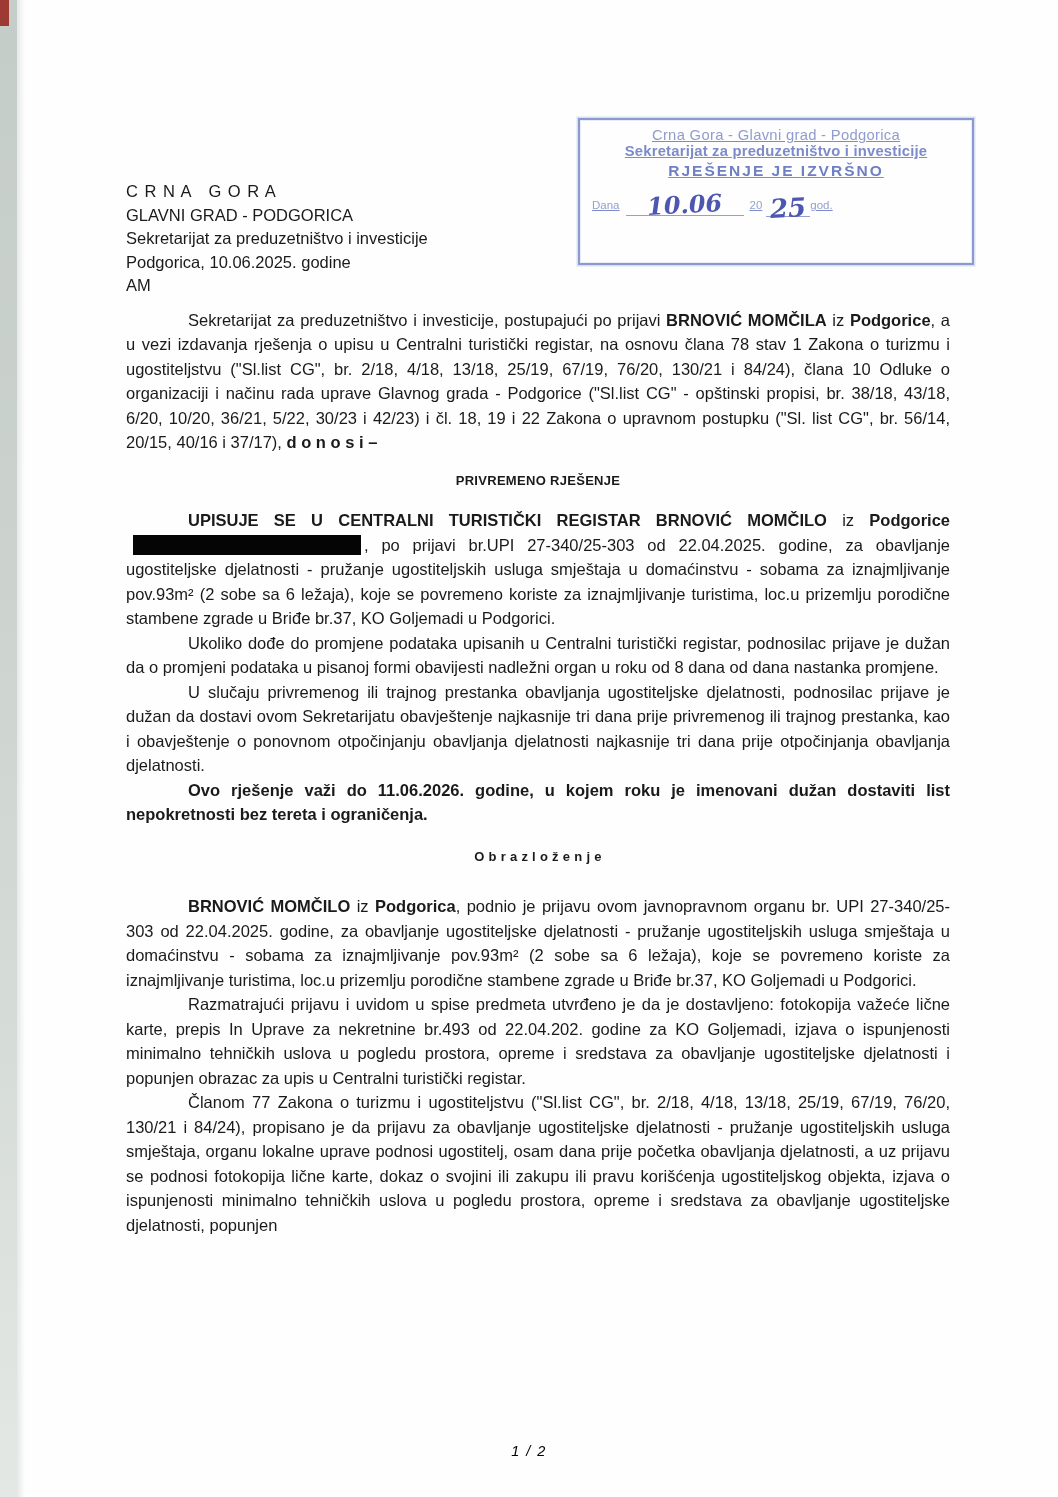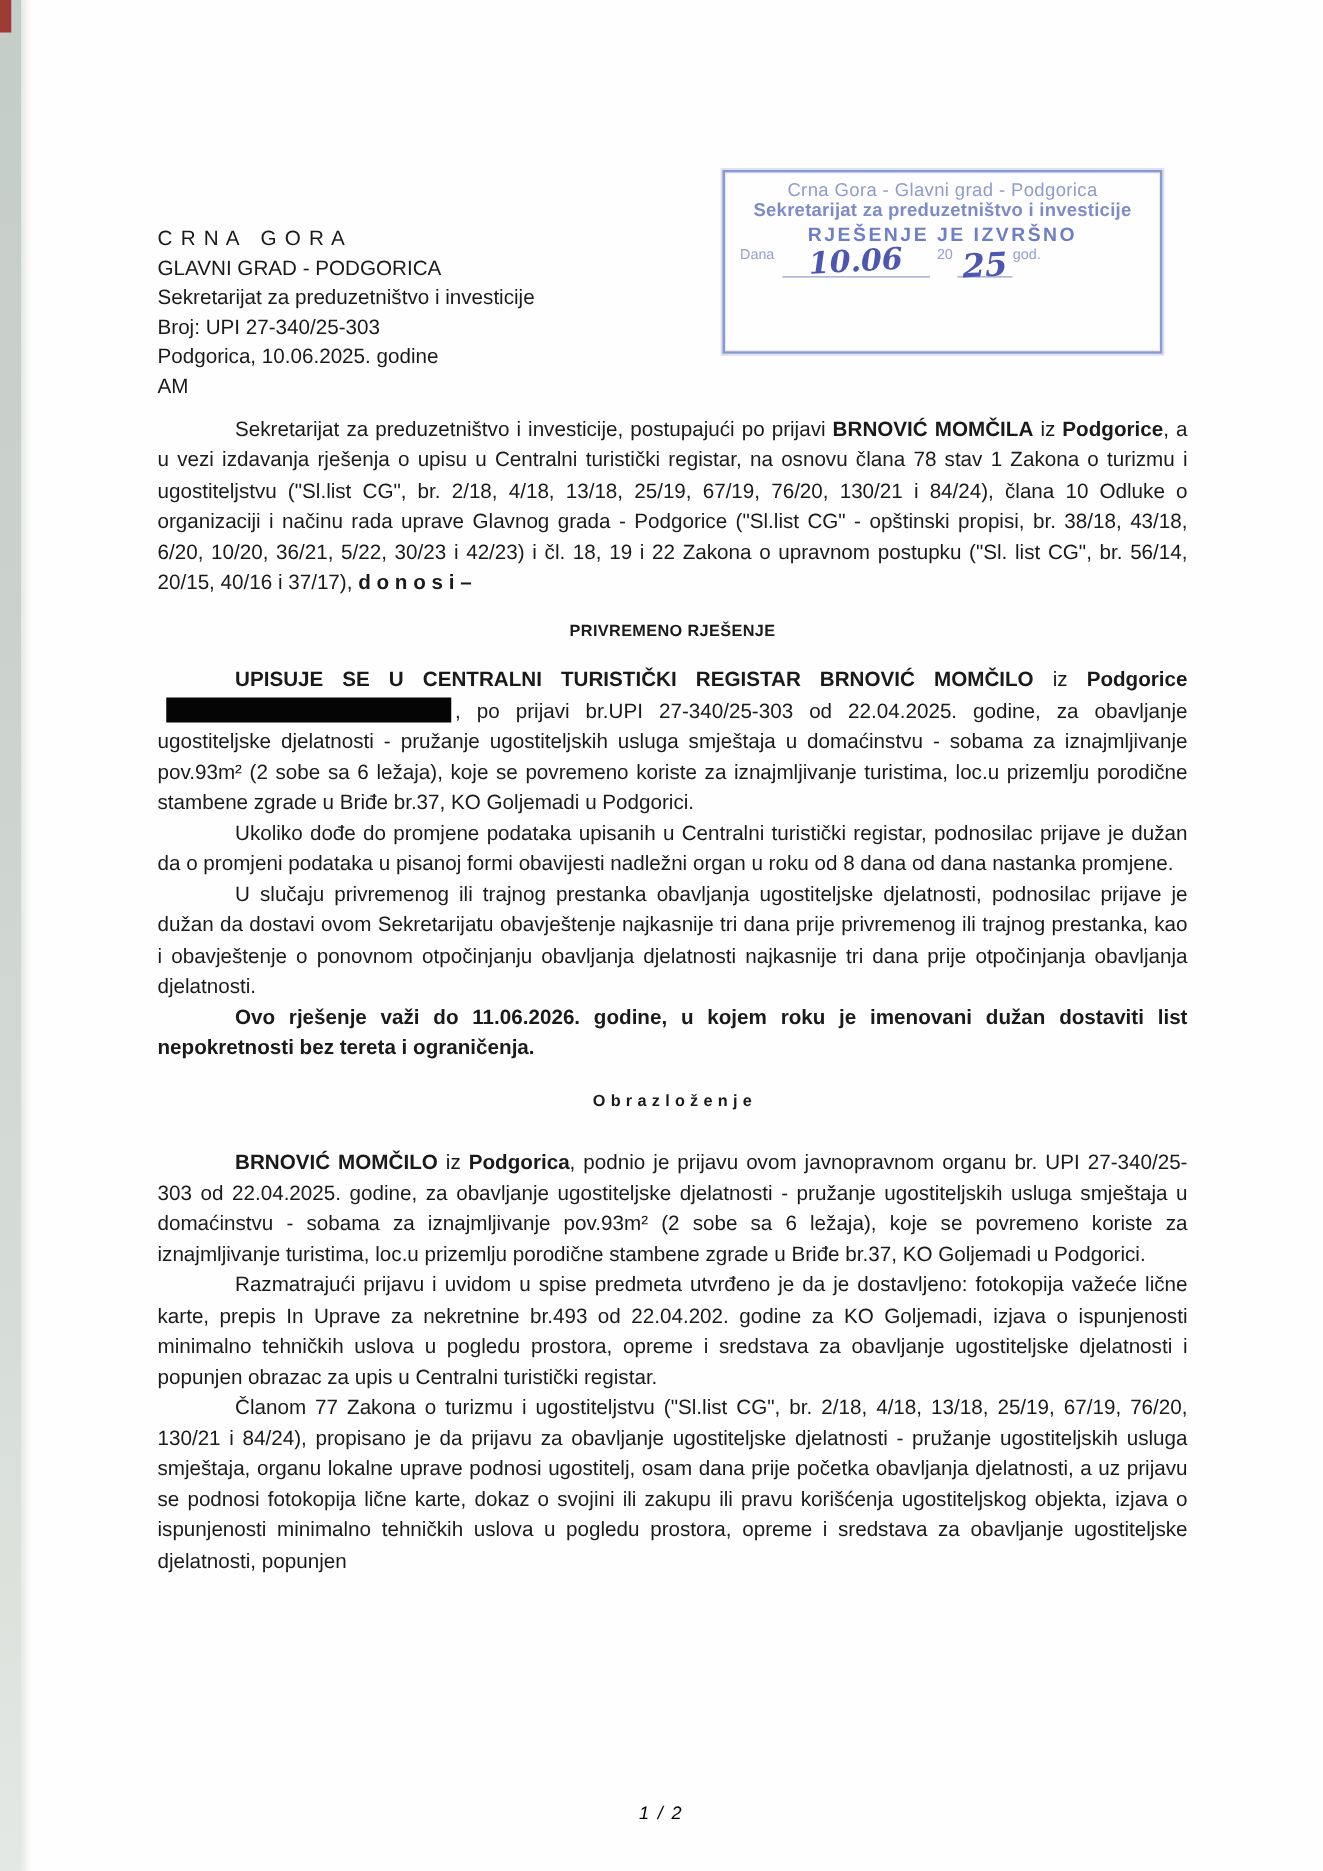--- a/index.html
+++ b/index.html
@@ -51,33 +51,34 @@
   }
 
   .footer {
     position:absolute; left:0; bottom:38px; width:100%;
     text-align:center; font-style:italic; font-size:14.5px;
     color:#000000; letter-spacing:1.5px;
   }
 
   
   .stamp {
-    position:absolute; left:578px; top:136px; width:352px; height:147px;
+    position:absolute; left:578px; top:118px; width:396px; height:147px;
     border:2px solid #8a99cf;
     box-shadow:0 0 0 1.5px rgba(138,153,207,0.30), inset 0 0 0 1px rgba(138,153,207,0.18);
     color:#7d8cc8;
     padding:7px 8px 0 8px;
     text-align:center;
+    text-decoration:underline;
   }
   .stamp-line1 { font-size:14.8px; color:#909cce; letter-spacing:0.3px; }
   .stamp-line2 { font-size:14.8px; font-weight:bold; color:#7d8cc8; letter-spacing:0.2px; }
   .stamp-line3 { font-size:15.5px; font-weight:bold; color:#6e7fc3; letter-spacing:2px; margin-top:3px; }
   .stamp-date-row {
-    display:flex; align-items:flex-start;
-    padding-left:4px;
+    display:flex; align-items:center;
+    margin-top:13px; padding-left:4px;
     font-size:11.5px; color:#93a0d0; text-align:left;
   }
   .stamp-blank {
     display:inline-block; border-bottom:1.5px solid #93a0d0;
     text-align:center; line-height:1;
   }
   .blank-date { width:118px; margin:0 6px; }
   .blank-year { width:44px; margin-left:4px; position:relative; }
   .hand {
     font-family:"DejaVu Serif", serif; font-style:italic; font-weight:bold;
@@ -117,21 +118,20 @@
       <span>god.</span>
     </div>
   </div>
 
   <div class="content">
 
     <div class="header-block">
       <div class="header-country">C R N A   G O R A</div>
       <div>GLAVNI GRAD - PODGORICA</div>
       <div>Sekretarijat za preduzetništvo i investicije</div>
-      <div>Broj: UPI 27-340/25-303</div>
       <div>Podgorica, 10.06.2025. godine</div>
       <div>AM</div>
     </div>
 
     <p class="para"><span>Sekretarijat za preduzetništvo i investicije, postupajući po prijavi </span><b>BRNOVIĆ MOMČILA</b><span> iz </span><b>Podgorice</b><span>, a u vezi izdavanja rješenja o upisu u Centralni turistički registar, na osnovu člana 78 stav 1 Zakona o turizmu i ugostiteljstvu ("Sl.list CG", br. 2/18, 4/18, 13/18, 25/19, 67/19, 76/20, 130/21 i 84/24), člana 10 Odluke o organizaciji i načinu rada uprave Glavnog grada - Podgorice ("Sl.list CG" - opštinski propisi, br. 38/18, 43/18, 6/20, 10/20, 36/21, 5/22, 30/23 i 42/23) i čl. 18, 19 i 22 Zakona o upravnom postupku ("Sl. list CG", br. 56/14, 20/15, 40/16 i 37/17), </span><b>d o n o s i –</b></p>
 
     <h2 class="doc-title">PRIVREMENO RJEŠENJE</h2>
 
     <p class="para"><b>UPISUJE SE U CENTRALNI TURISTIČKI REGISTAR BRNOVIĆ MOMČILO</b><span> iz </span><b>Podgorice</b><span class="redaction"></span><span>, po prijavi br.UPI 27-340/25-303 od 22.04.2025. godine, za obavljanje ugostiteljske djelatnosti - pružanje ugostiteljskih usluga smještaja u domaćinstvu - sobama za iznajmljivanje pov.93m² (2 sobe sa 6 ležaja), koje se povremeno koriste za iznajmljivanje turistima, loc.u prizemlju porodične stambene zgrade u Briđe br.37, KO Goljemadi u Podgorici.</span></p>
 

